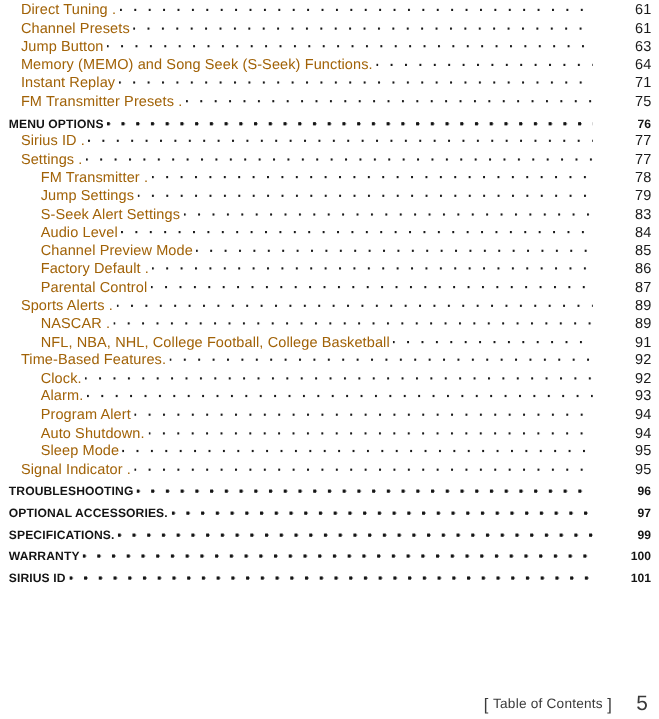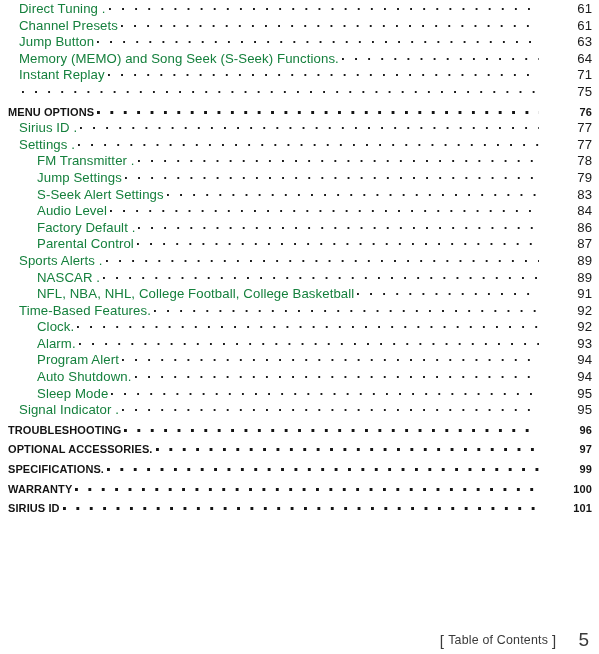--- a/index.html
+++ b/index.html
@@ -31,21 +31,21 @@
     box-sizing: border-box;
     padding-right: 7px;
     height: 16.6px;
     white-space: nowrap;
     overflow: hidden;
   }
 
   .toc-title {
     flex: 0 0 auto;
     font-size: 13.2px;
-    color: #15803d;
+    color: #a16207;
     letter-spacing: 0.1px;
   }
 
   .toc-leader {
     flex: 1 1 auto;
     overflow: hidden;
     margin: 0 3px;
     position: relative;
     height: 13px;
   }
@@ -148,20 +148,21 @@
       <span class="toc-title">Memory (MEMO) and Song Seek (S-Seek) Functions.</span>
       <span class="toc-leader"></span>
       <span class="toc-page">64</span>
     </div>
     <div class="toc-row lvl-1">
       <span class="toc-title">Instant Replay</span>
       <span class="toc-leader"></span>
       <span class="toc-page">71</span>
     </div>
     <div class="toc-row lvl-1">
+      <span class="toc-title">FM Transmitter Presets .</span>
       <span class="toc-leader"></span>
       <span class="toc-page">75</span>
     </div>
     <div class="toc-row lvl-0 bold gap-above">
       <span class="toc-title">MENU OPTIONS</span>
       <span class="toc-leader"></span>
       <span class="toc-page">76</span>
     </div>
     <div class="toc-row lvl-1">
       <span class="toc-title">Sirius ID .</span>
@@ -185,20 +186,25 @@
     </div>
     <div class="toc-row lvl-2">
       <span class="toc-title">S-Seek Alert Settings</span>
       <span class="toc-leader"></span>
       <span class="toc-page">83</span>
     </div>
     <div class="toc-row lvl-2">
       <span class="toc-title">Audio Level</span>
       <span class="toc-leader"></span>
       <span class="toc-page">84</span>
+    </div>
+    <div class="toc-row lvl-2">
+      <span class="toc-title">Channel Preview Mode</span>
+      <span class="toc-leader"></span>
+      <span class="toc-page">85</span>
     </div>
     <div class="toc-row lvl-2">
       <span class="toc-title">Factory Default .</span>
       <span class="toc-leader"></span>
       <span class="toc-page">86</span>
     </div>
     <div class="toc-row lvl-2">
       <span class="toc-title">Parental Control</span>
       <span class="toc-leader"></span>
       <span class="toc-page">87</span>

